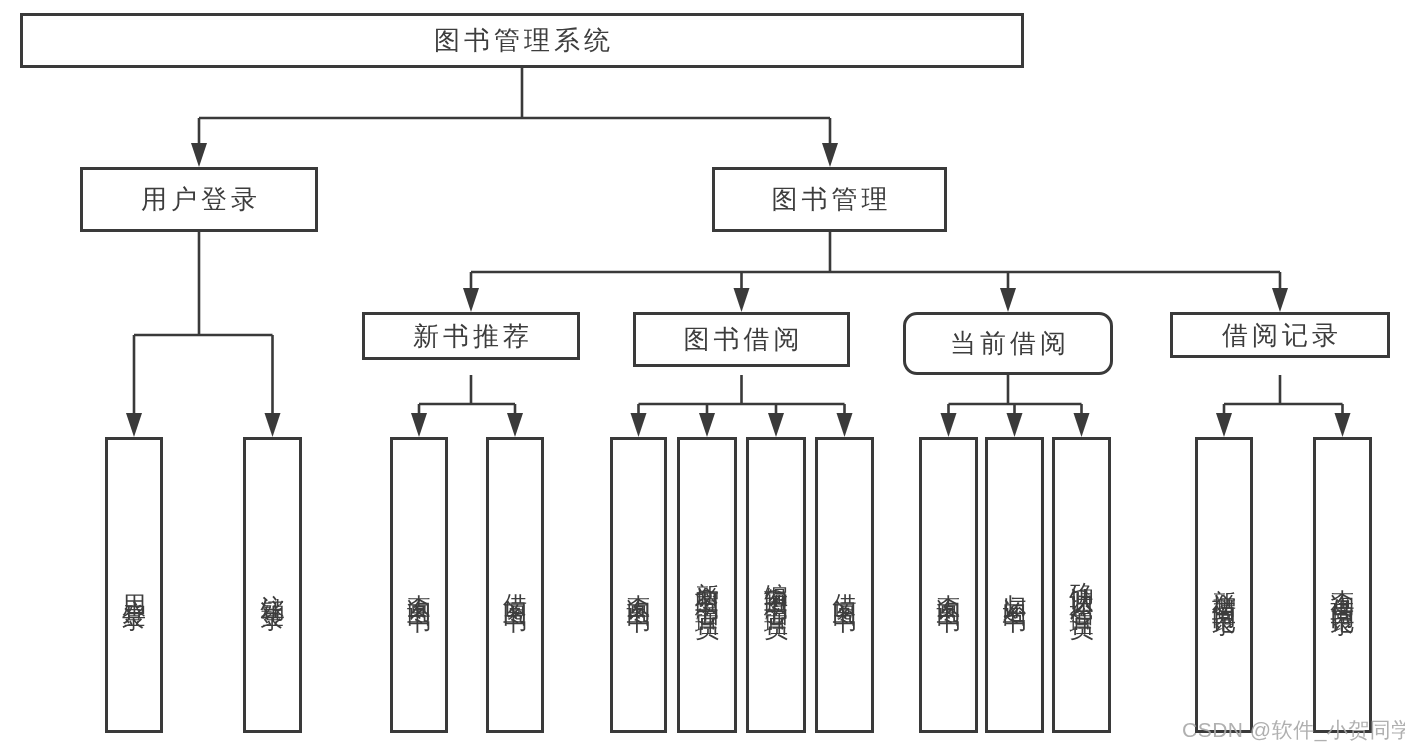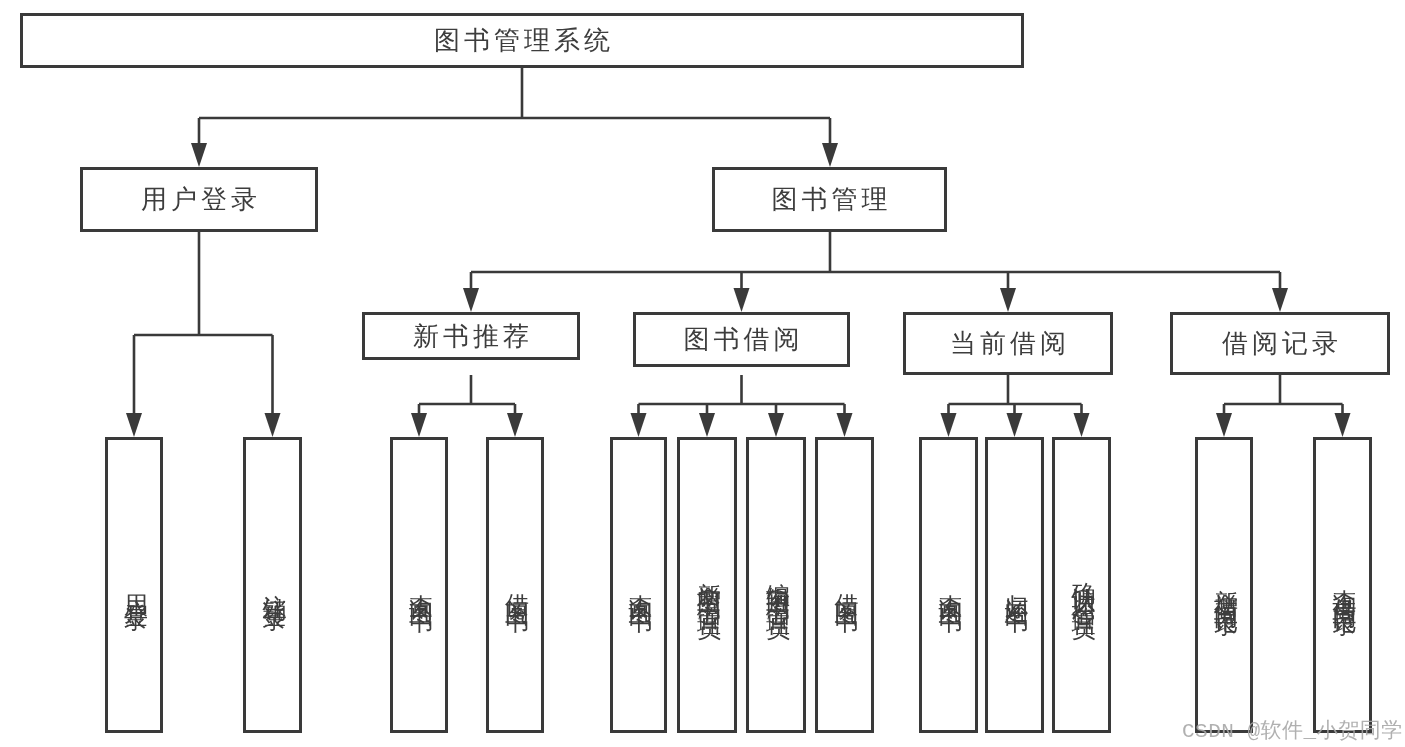--- a/index.html
+++ b/index.html
@@ -11,21 +11,20 @@
   * { margin: 0; padding: 0; box-sizing: border-box; }
   html, body { background: #fff; }
   body { font-family: "Liberation Sans", "DejaVu Sans", sans-serif; }
 
   .canvas {
     position: relative;
     width: 1405px;
     height: 747px;
     background: var(--background);
     overflow: hidden;
-    font-family: Liberation Mono, monospace;
   }
 
   .connectors {
     position: absolute;
     left: 0; top: 0;
     width: 1405px; height: 747px;
     z-index: 1;
   }
   .connectors path {
     stroke: var(--line);
@@ -66,22 +65,22 @@
   }
 
   
   .n-root  { left: 20px;  top: 13px;  width: 1004px; height: 55px; }
   
   .n-login { left: 80px;  top: 167px; width: 238px;  height: 65px; }
   .n-mgmt  { left: 712px; top: 167px; width: 235px;  height: 65px; text-align: center; }
   
   .n-newbook { left: 362px;  top: 312px; width: 218px; height: 48px; }
   .n-borrow  { left: 633px;  top: 312px; width: 217px; height: 55px; }
-  .n-current { left: 903px;  top: 312px; width: 210px; height: 63px; }
-  .n-records { left: 1170px; top: 312px; width: 220px; height: 63px; text-align: right; }
+  .n-current { left: 903px;  top: 312px; width: 210px; height: 63px; border-radius: 14px; }
+  .n-records { left: 1170px; top: 312px; width: 220px; height: 46px; text-align: right; }
   
   .l-1  { left: 105px;  width: 58px; }
   .l-2  { left: 243px;  width: 59px; }
   .l-3  { left: 390px;  width: 58px; }
   .l-4  { left: 486px;  width: 58px; }
   .l-5  { left: 610px;  width: 57px; }
   .l-6  { left: 677px;  width: 60px; }
   .l-7  { left: 746px;  width: 60px; }
   .l-8  { left: 815px;  width: 59px; }
   .l-9  { left: 919px;  width: 59px; }

